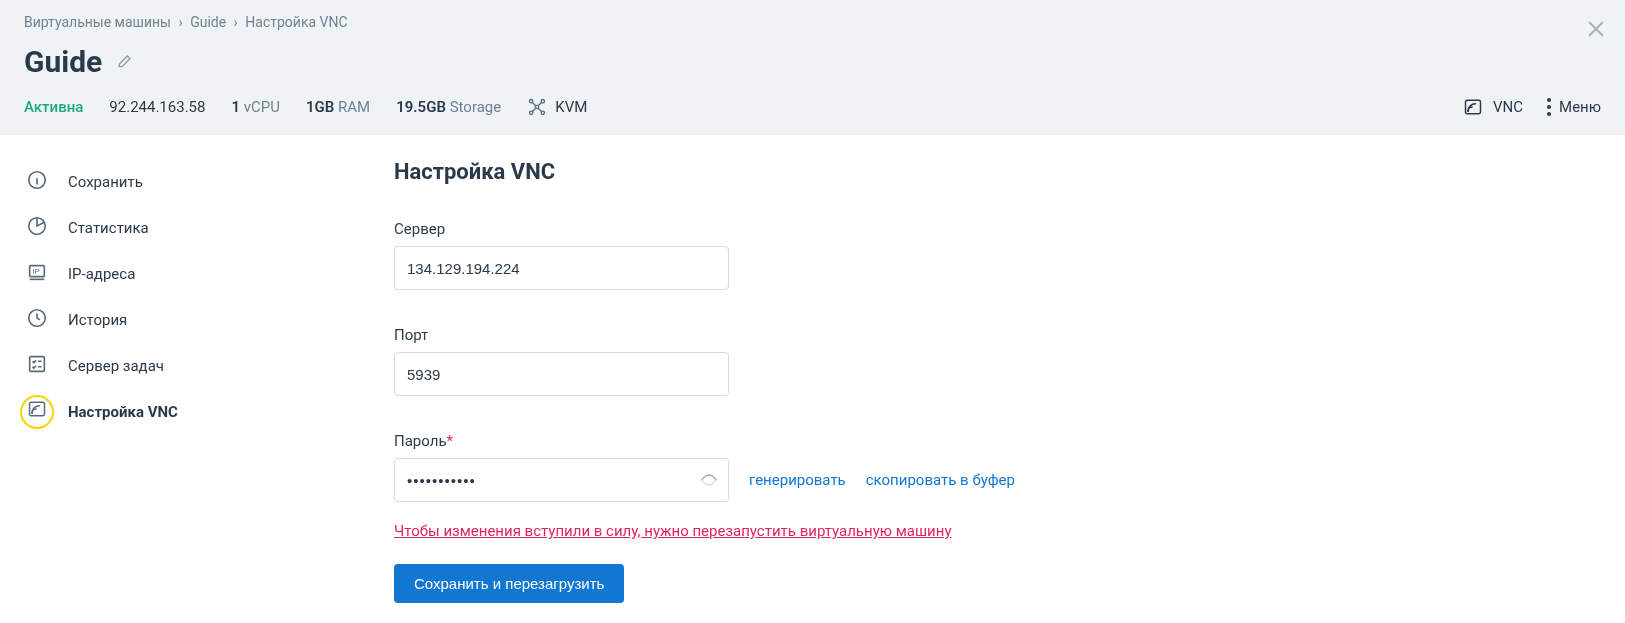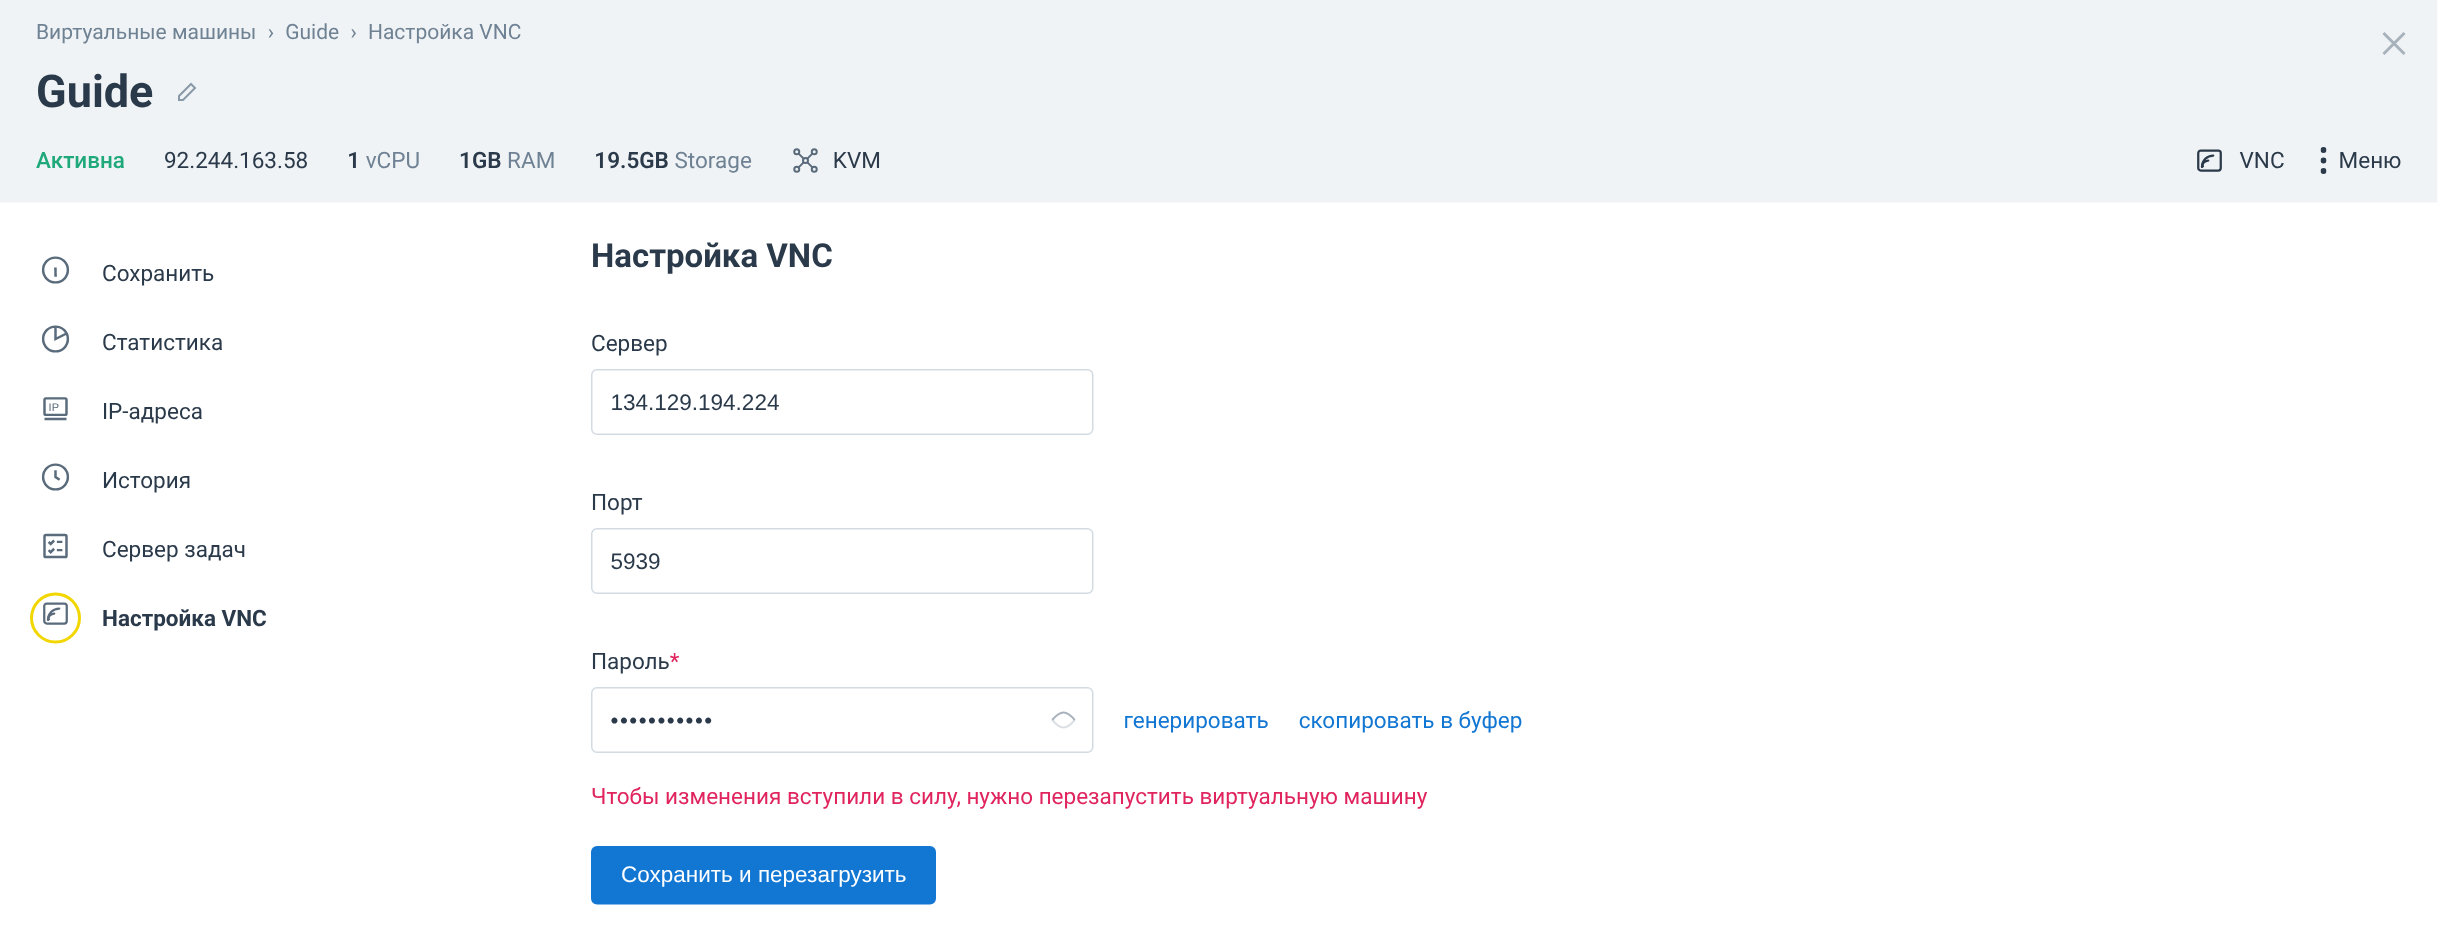--- a/index.html
+++ b/index.html
@@ -160,20 +160,21 @@
     }
     .link-action {
       color: #1276d3;
       cursor: pointer;
       font-size: 15px;
     }
     .warning-text {
       color: #e0245e;
       font-size: 15px;
       margin: 18px 0 24px 0;
+      text-decoration: underline;
     }
     .primary-btn {
       background: #1276d3;
       color: #fff;
       border: none;
       border-radius: 4px;
       padding: 11px 20px;
       font-size: 15px;
       cursor: pointer;
     }

